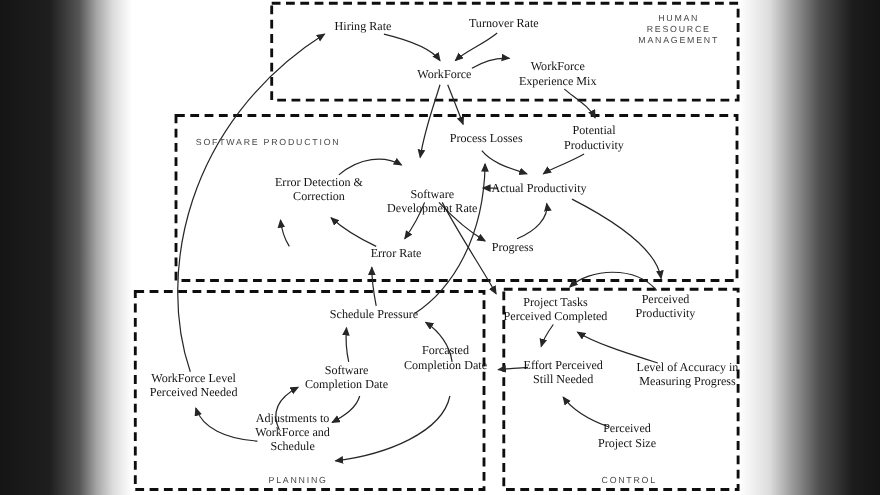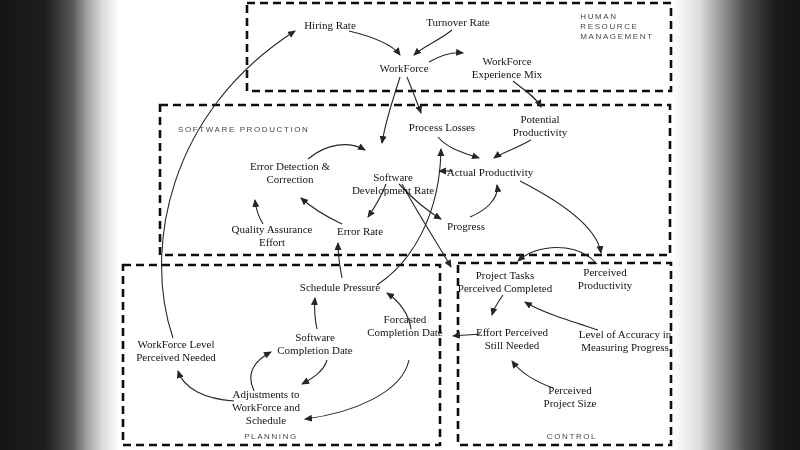--- a/index.html
+++ b/index.html
@@ -8,21 +8,21 @@
   .vignette{position:absolute;top:0;height:450px;pointer-events:none;}
   #vignette-left{left:0;width:120px;
     background:linear-gradient(90deg,#151515 0px,#1e1e1e 45px,#555555 72px,#a6a6a6 88px,#dddddd 103px,#ffffff 120px);}
   #vignette-right{right:0;width:130px;
     background:linear-gradient(270deg,#141414 0px,#1c1c1c 25px,#4f4f4f 55px,#9b9b9b 80px,#dcdcdc 100px,#ffffff 128px);}
   svg{position:absolute;left:0;top:0;}
   .node{position:absolute;transform:translate(-50%,-50%);text-align:center;
         font-size:11px;line-height:13px;color:#141414;white-space:nowrap;}
   .sector-label{position:absolute;font-family:"Liberation Sans","DejaVu Sans",sans-serif;
         font-size:8px;letter-spacing:1.6px;color:#474747;line-height:10px;white-space:nowrap;}
-  .sector-label.center{transform:translateX(-50%);}
+  .sector-label.center{transform:translateX(-50%);text-align:center;}
 </style>
 </head>
 <body>
 
 <div id="stage">
   <div id="vignette-left" class="vignette"></div>
   <div id="vignette-right" class="vignette"></div>
 <svg width="800" height="450" viewBox="0 0 800 450">
       <defs>
         <marker id="ah" markerWidth="9" markerHeight="8" refX="7" refY="3.5" orient="auto" markerUnits="userSpaceOnUse">
@@ -103,24 +103,20 @@
       <div>Actual Productivity</div>
     </div>
     <div class="node" style="left: 393px; top: 172px; margin-top: 12px;">
       <div>Software</div>
       <div>Development Rate</div>
     </div>
     <div class="node" style="left: 290px; top: 173px;">
       <div>Error Detection &amp;</div>
       <div>Correction</div>
     </div>
-    <div class="node" style="left: 272px; top: 236px;">
-      <div>Quality Assurance</div>
-      <div>Effort</div>
-    </div>
     <div class="node" style="left: 360px; top: 231px;">
       <div>Error Rate</div>
     </div>
     <div class="node" style="left: 466px; top: 226px;">
       <div>Progress</div>
     </div>
     <div class="node" style="left: 340px; top: 287px;">
       <div>Schedule Pressure</div>
     </div>
     <div class="node" style="left: 176px; top: 351px;">
@@ -128,21 +124,21 @@
       <div>Perceived Needed</div>
     </div>
     <div class="node" style="left: 315px; top: 344px;">
       <div>Software</div>
       <div>Completion Date</div>
     </div>
     <div class="node" style="left: 405px; top: 326px;">
       <div>Forcasted</div>
       <div>Completion Date</div>
     </div>
-    <div class="node" style="left: 266px; top: 407px;">
+    <div class="node" style="left: 266px; top: 394px;">
       <div>Adjustments to</div>
       <div>WorkForce and</div>
       <div>Schedule</div>
     </div>
     <div class="node" style="left: 505px; top: 282px;">
       <div>Project Tasks</div>
       <div>Perceived Completed</div>
     </div>
     <div class="node" style="left: 605px; top: 279px;">
       <div>Perceived</div>

